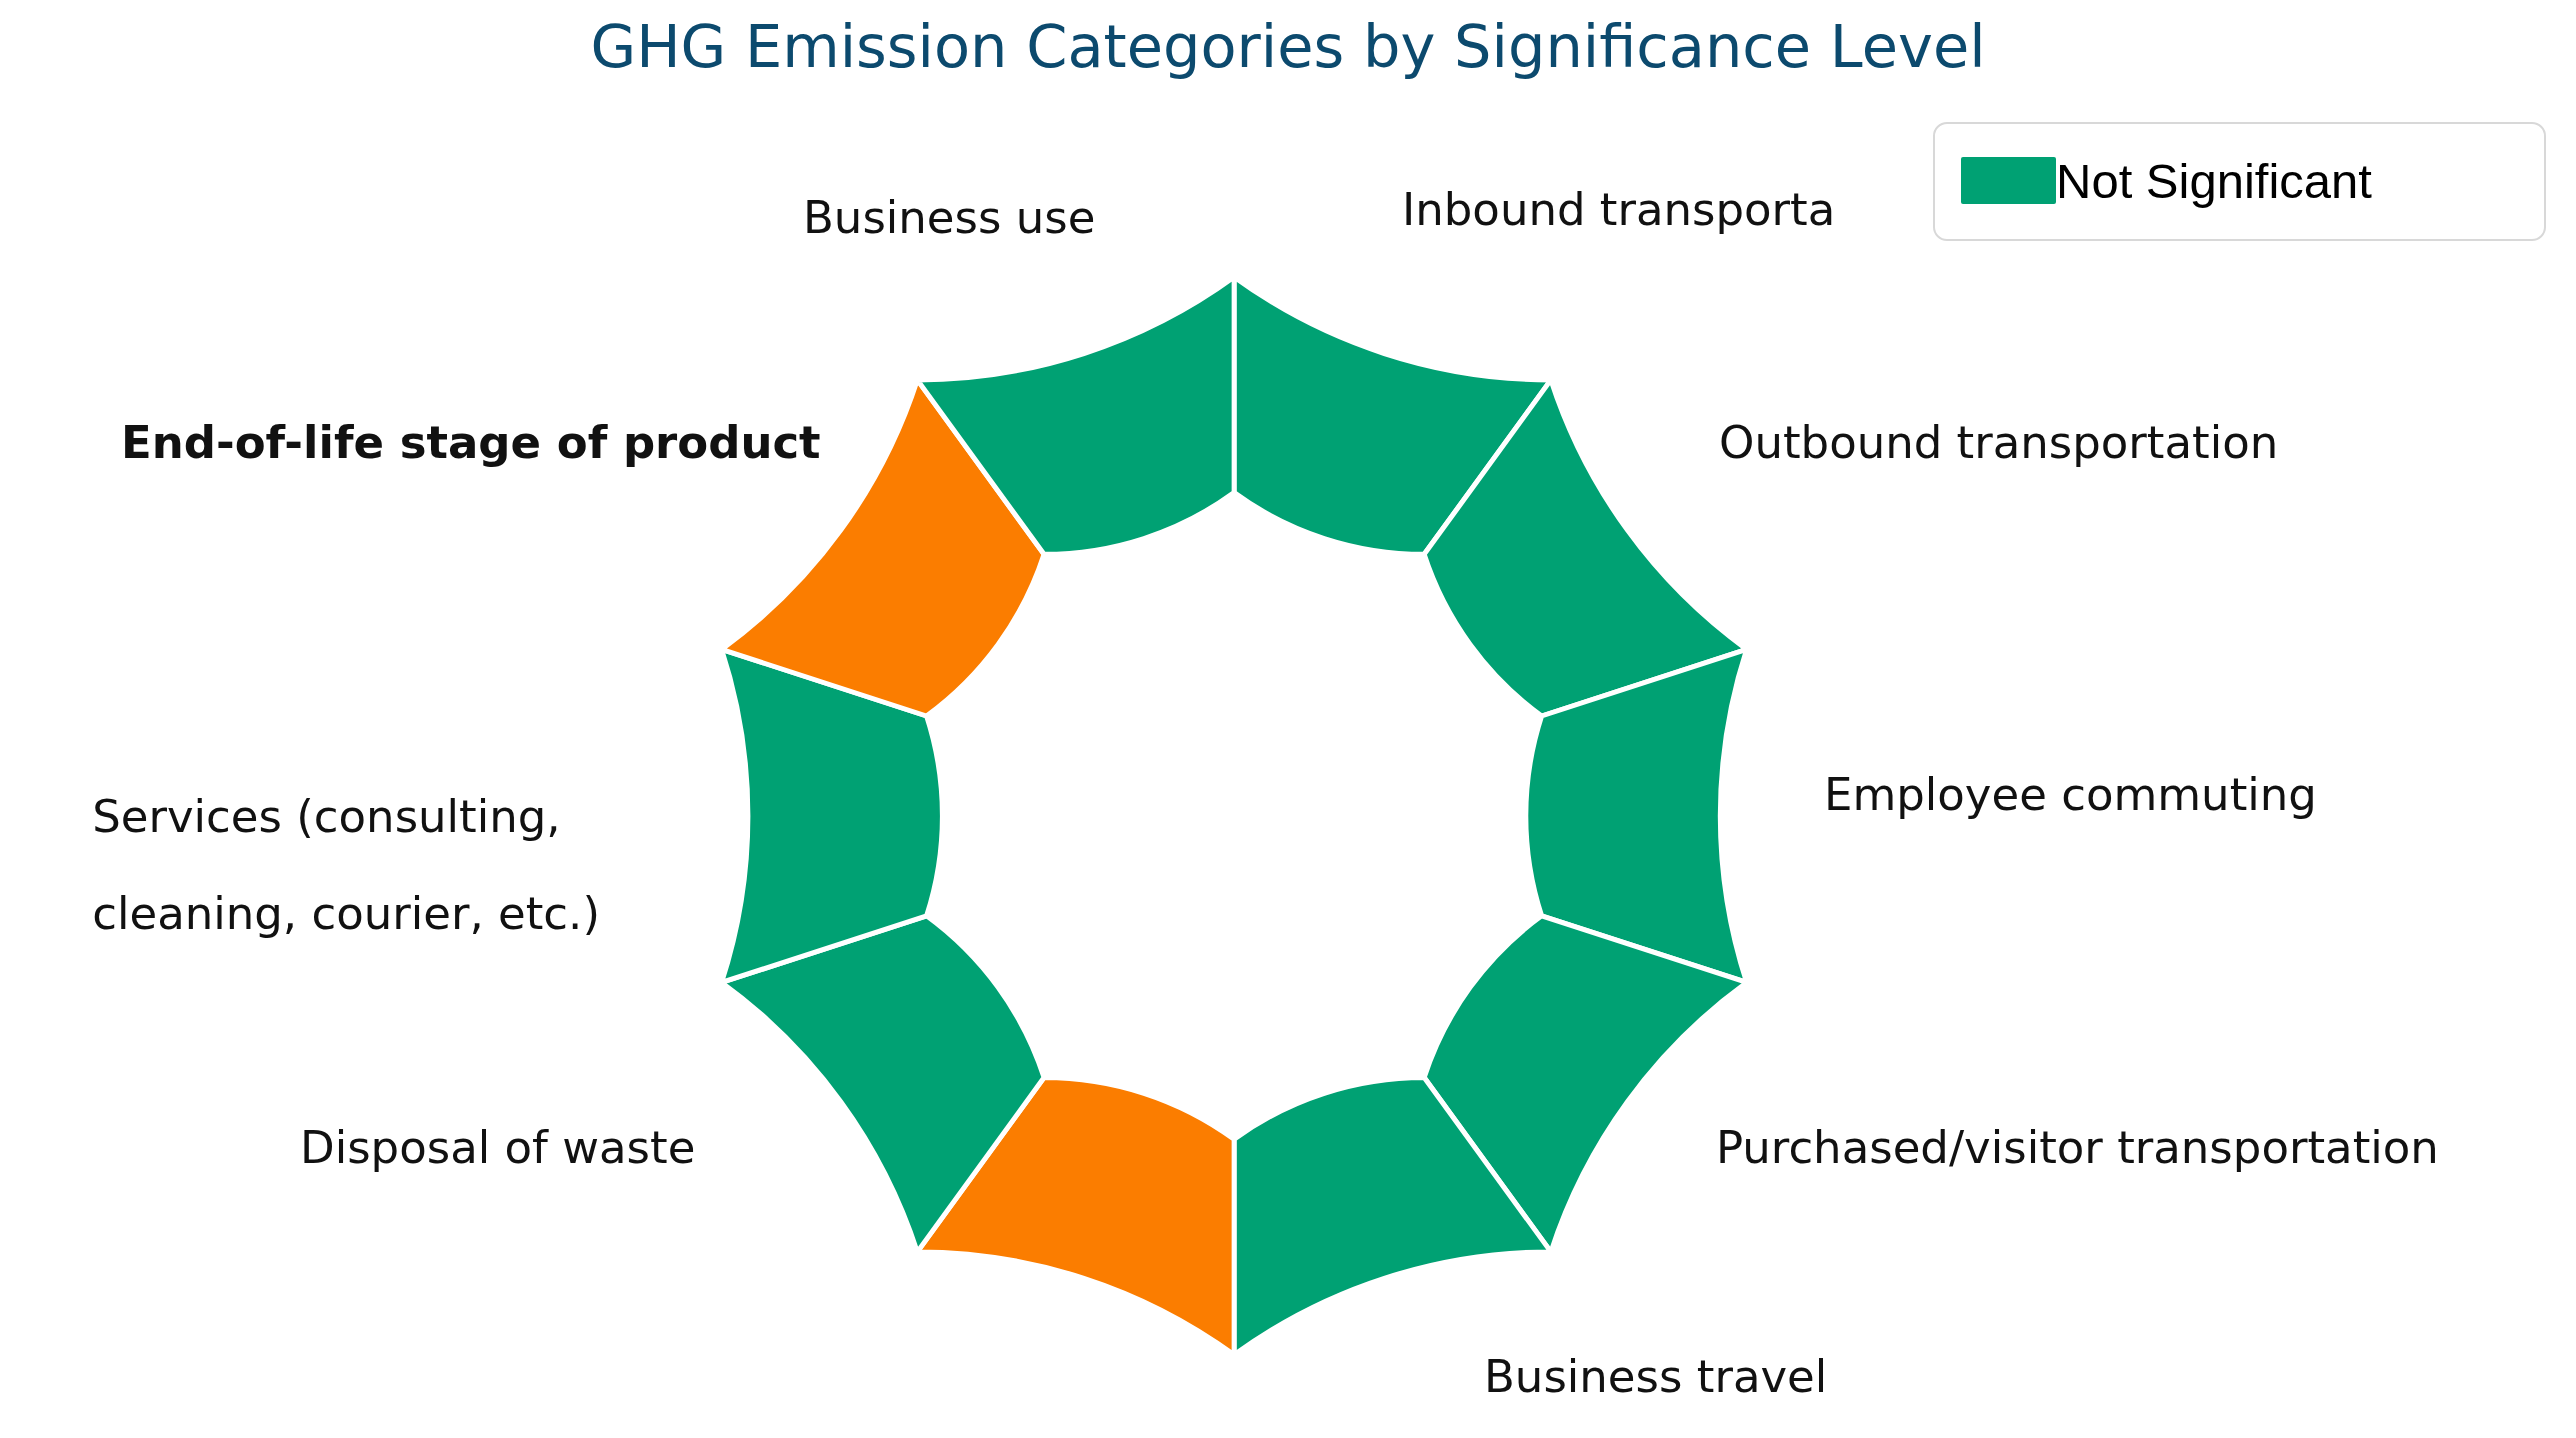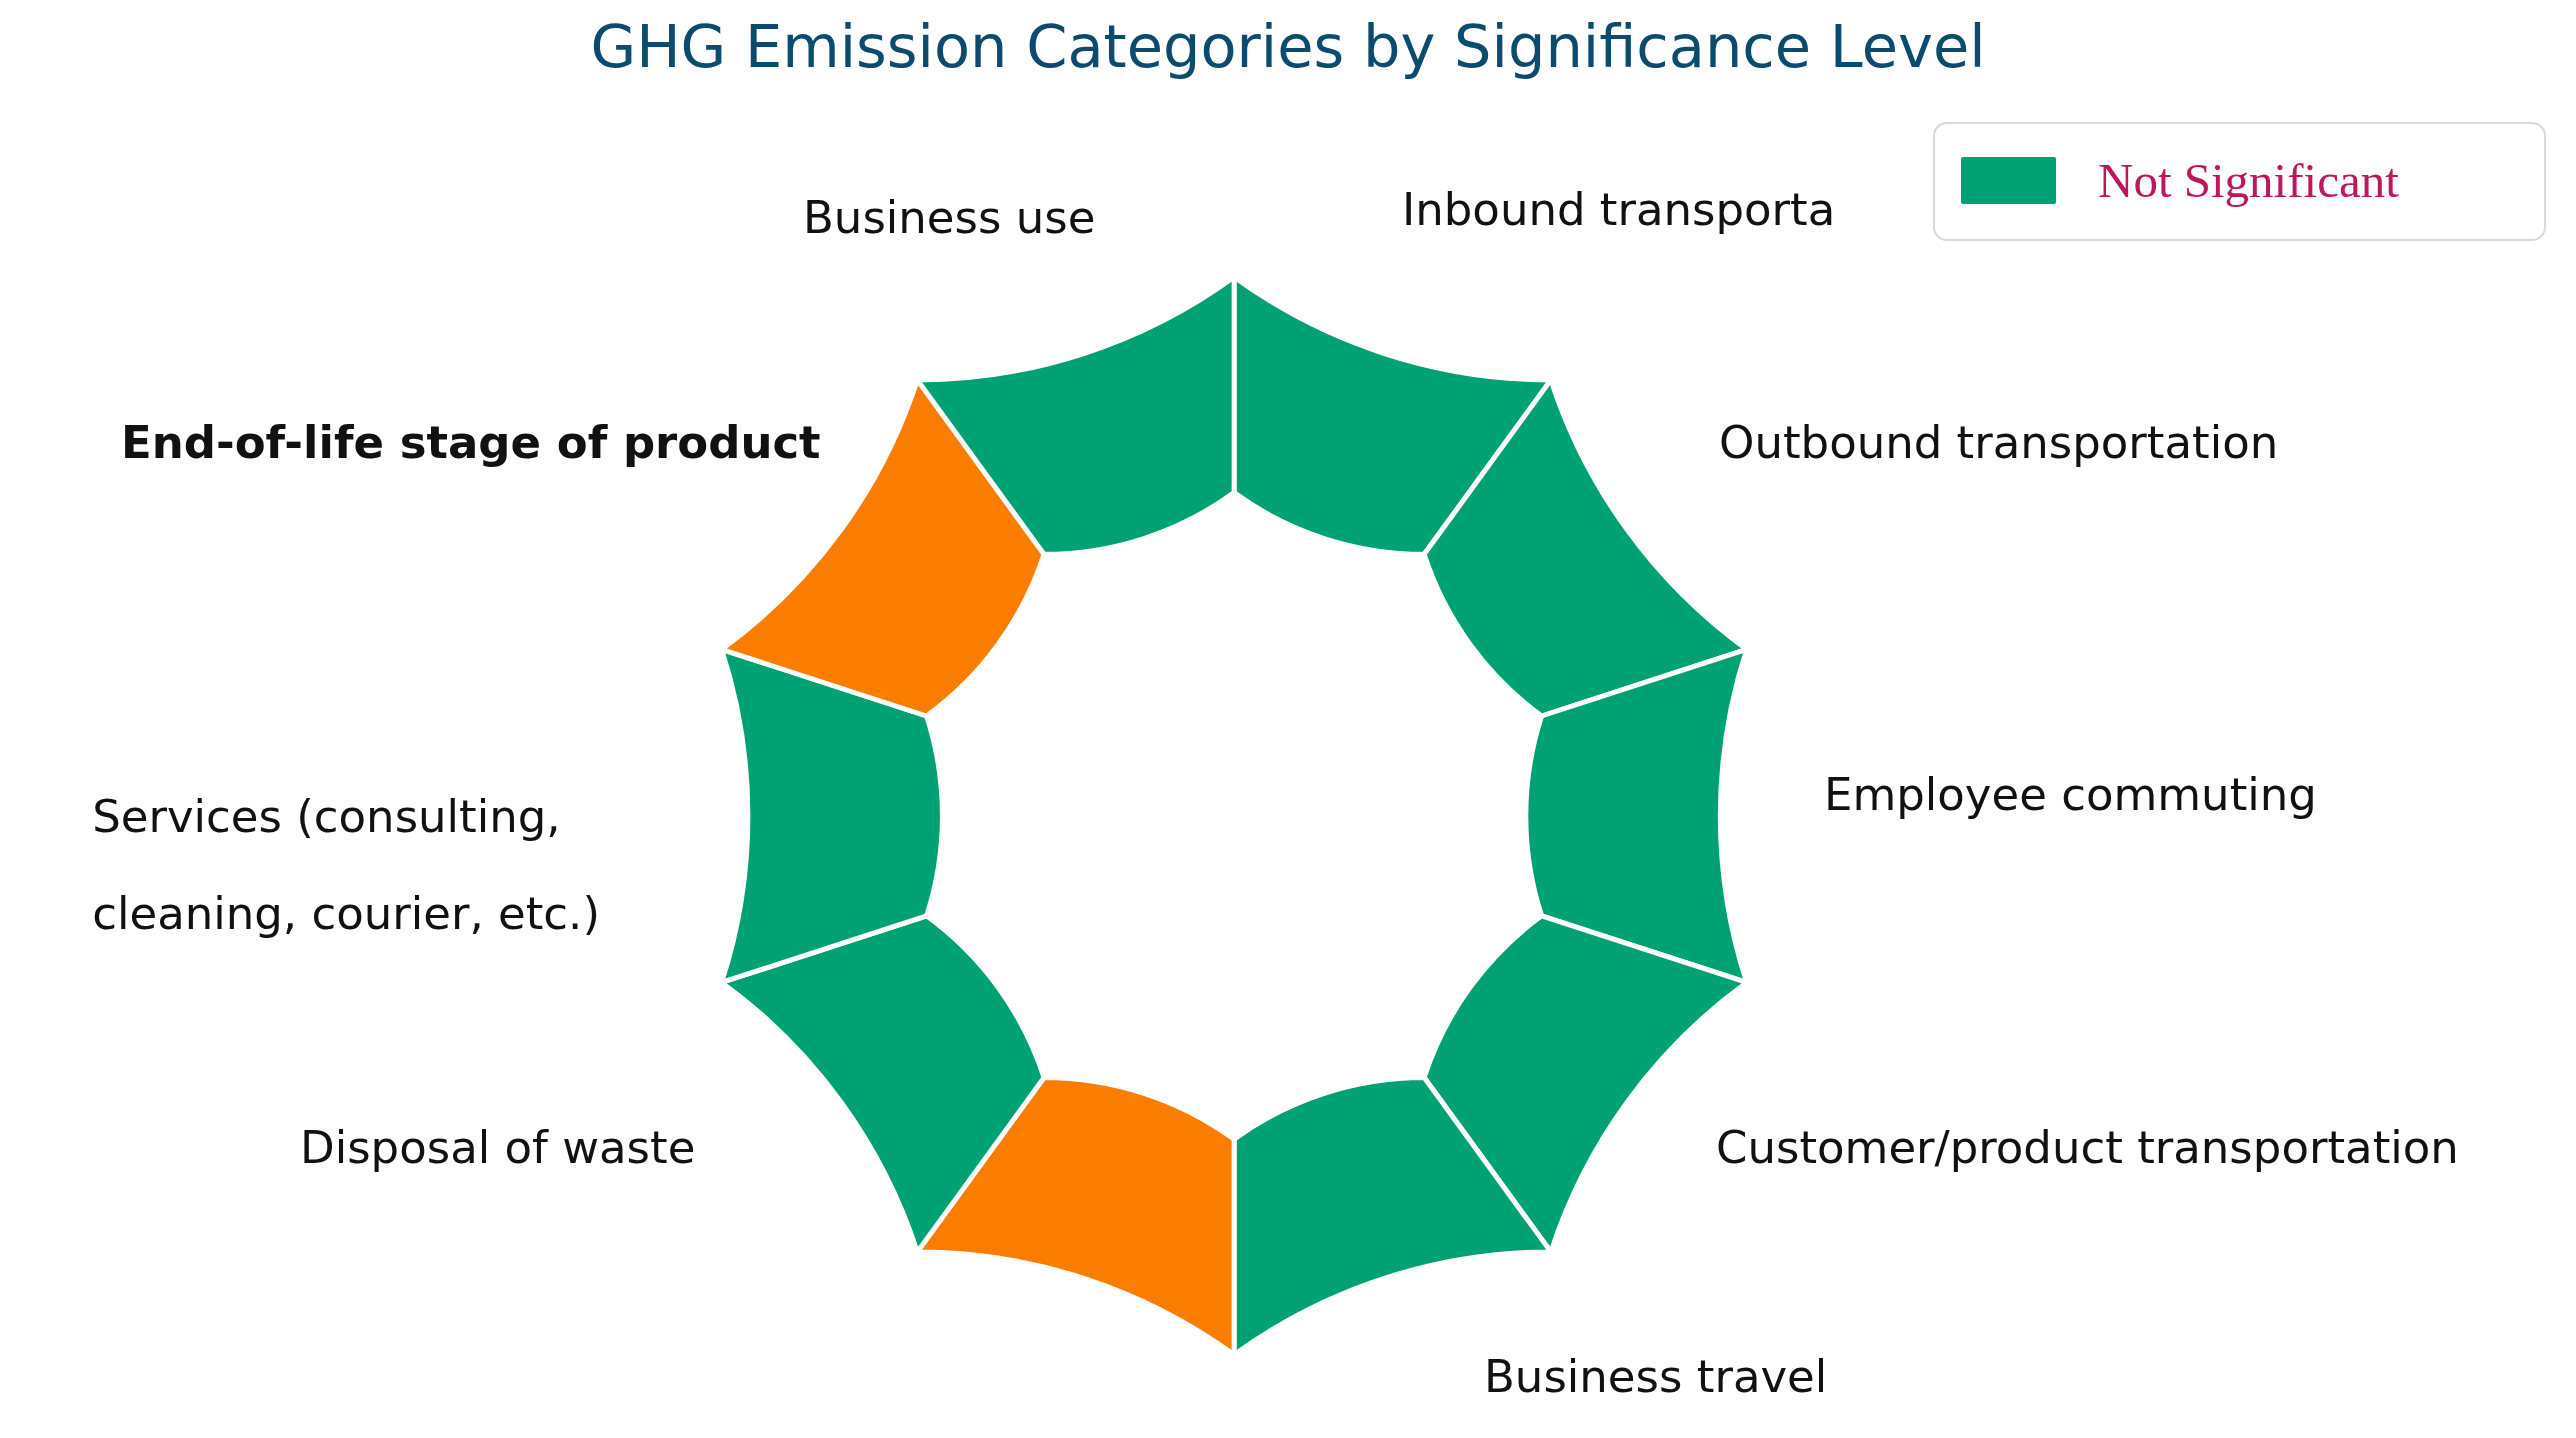--- a/index.html
+++ b/index.html
@@ -74,24 +74,23 @@
     align-items: center;
     height: 73px;
   }
   .legend-swatch {
     width: 95px;
     height: 47px;
     flex: 0 0 auto;
     border-radius: 2px;
   }
   .legend-text {
-    margin-left: 42px;
     font-size: 49px;
-    color: #be185d;
-    font-family: Liberation Serif, serif;
+    color: #000000;
+    font-family: Liberation Sans, sans-serif;
     white-space: nowrap;
   }
 </style>
 </head>
 <body>
 
 <div id="page">
 
   <div id="chart-title">GHG Emission Categories by Significance Level</div>
 
@@ -111,21 +110,21 @@
         </g>
     </svg>
   </div>
 
   <div class="slice-label lbl-right" style="left:1402px; top:186px;">Inbound transporta</div>
 
   <div class="slice-label lbl-right" style="left:1719px; top:419px;">Outbound transportation</div>
 
   <div class="slice-label lbl-right" style="left:1824px; top:771px;">Employee commuting</div>
 
-  <div class="slice-label lbl-right" style="left:1716px; top:1124px;">Customer/product transportation</div>
+  <div class="slice-label lbl-right" style="left:1716px; top:1124px;">Purchased/visitor transportation</div>
 
   <div class="slice-label lbl-right" style="left:1484px; top:1353px;">Business travel</div>
 
 
   <div class="slice-label lbl-left" style="left:300px; top:1124px;">Disposal of waste</div>
 
   <div class="slice-label lbl-left" style="left:35px; top:744px;">
     <span>Services (consulting,</span><br>
     <span>cleaning, courier, etc.)</span>
   </div>

